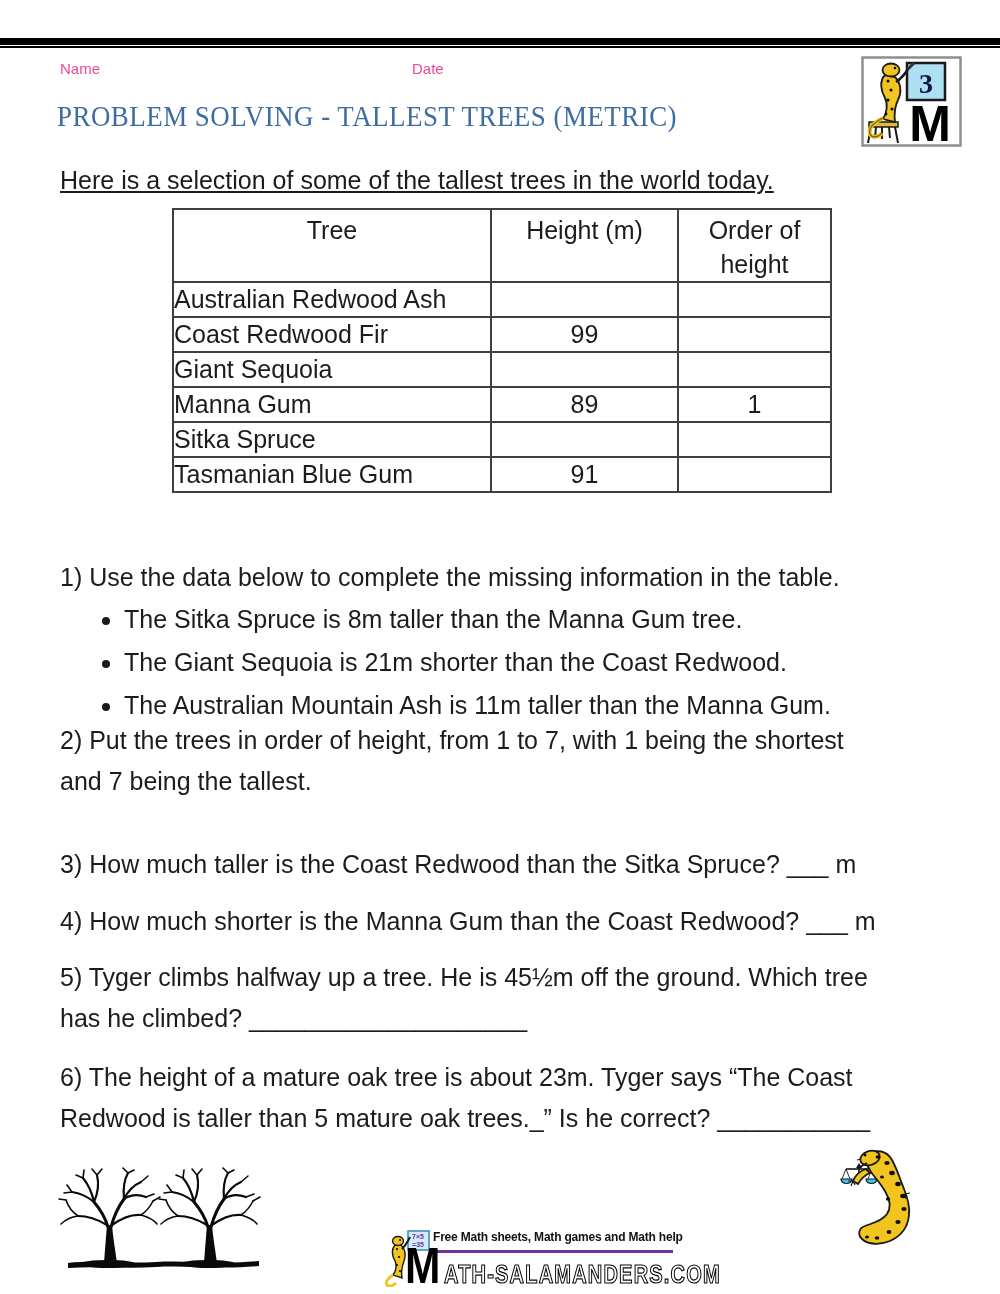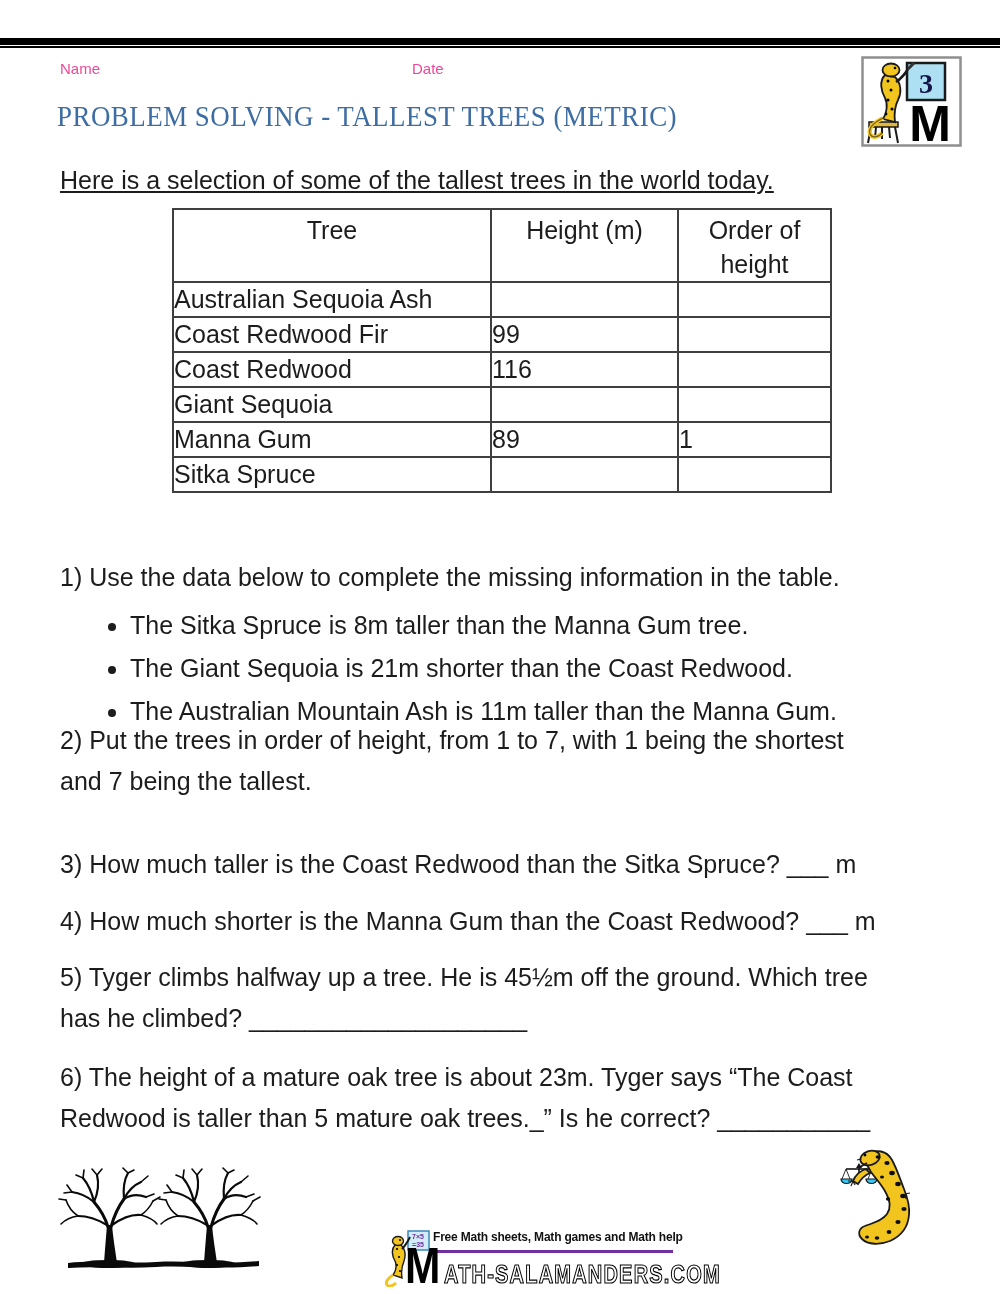--- a/index.html
+++ b/index.html
@@ -28,27 +28,27 @@
   table.trees { position:absolute; left:172px; top:208px; border-collapse:collapse;
                 table-layout:fixed; }
   table.trees col.c1 { width:318px; } table.trees col.c2 { width:187px; }
   table.trees col.c3 { width:153px; }
   table.trees th, table.trees td { border:2px solid #3f3f3f; font-weight:normal;
                 font-size:25px; padding:0; }
   table.trees thead th { height:68px; vertical-align:top; text-align:center;
                 line-height:34px; padding-top:3px; }
   table.trees tbody td { height:33px; vertical-align:middle; }
   td.tname { text-align:left; padding-left:8px; }
-  td.tnum  { text-align:left; }
+  td.tnum  { text-align:center; }
 
   .preline { white-space:pre-line; }
 
   .q { left:60px; margin:0; font-size:25px; line-height:41px; white-space:pre-line; }
   #q1 { top:557px; }
-  ul.bullets { position:absolute; left:92px; top:596px; margin:16px; padding-left:22px;
+  ul.bullets { position:absolute; left:92px; top:596px; margin:10px; padding-left:22px;
                font-size:25px; }
   ul.bullets li { margin-bottom:16px; line-height:27px; }
   #q2 { top:720px; } #q3 { top:844px; } #q4 { top:901px;text-align:center; }
   #q5 { top:957px; } #q6 { top:1057px; }
 
   .trees-img { left:56px; top:1160px; }
   .rsal-img  { left:840px; top:1143px; }
 
   .footer { left:383px; top:1229px; width:310px; height:64px; }
   .f-ico  { position:absolute; left:0; top:0; }
@@ -113,47 +113,47 @@
   <thead>
     <tr>
       <th>Tree</th>
       <th>Height (m)</th>
       <th class="preline">Order of
 height</th>
     </tr>
   </thead>
   <tbody>
     <tr>
-      <td class="tname">Australian Sequoia Ash</td>
+      <td class="tname">Australian Redwood Ash</td>
       <td class="tnum"></td>
       <td class="tnum"></td>
     </tr>
     <tr>
       <td class="tname">Coast Redwood Fir</td>
       <td class="tnum">99</td>
-      <td class="tnum"></td>
-    </tr>
-    <tr>
-      <td class="tname">Coast Redwood</td>
-      <td class="tnum">116</td>
       <td class="tnum"></td>
     </tr>
     <tr>
       <td class="tname">Giant Sequoia</td>
       <td class="tnum"></td>
       <td class="tnum"></td>
     </tr>
     <tr>
       <td class="tname">Manna Gum</td>
       <td class="tnum">89</td>
       <td class="tnum">1</td>
     </tr>
     <tr>
       <td class="tname">Sitka Spruce</td>
       <td class="tnum"></td>
+      <td class="tnum"></td>
+    </tr>
+    <tr>
+      <td class="tname">Tasmanian Blue Gum</td>
+      <td class="tnum">91</td>
       <td class="tnum"></td>
     </tr>
   </tbody>
 </table>
 
 <p class="abs q" id="q1">1) Use the data below to complete the missing information in the table.</p>
 <ul class="bullets">
   <li>The Sitka Spruce is 8m taller than the Manna Gum tree.</li>
   <li>The Giant Sequoia is 21m shorter than the Coast Redwood.</li>
   <li>The Australian Mountain Ash is 11m taller than the Manna Gum.</li>

